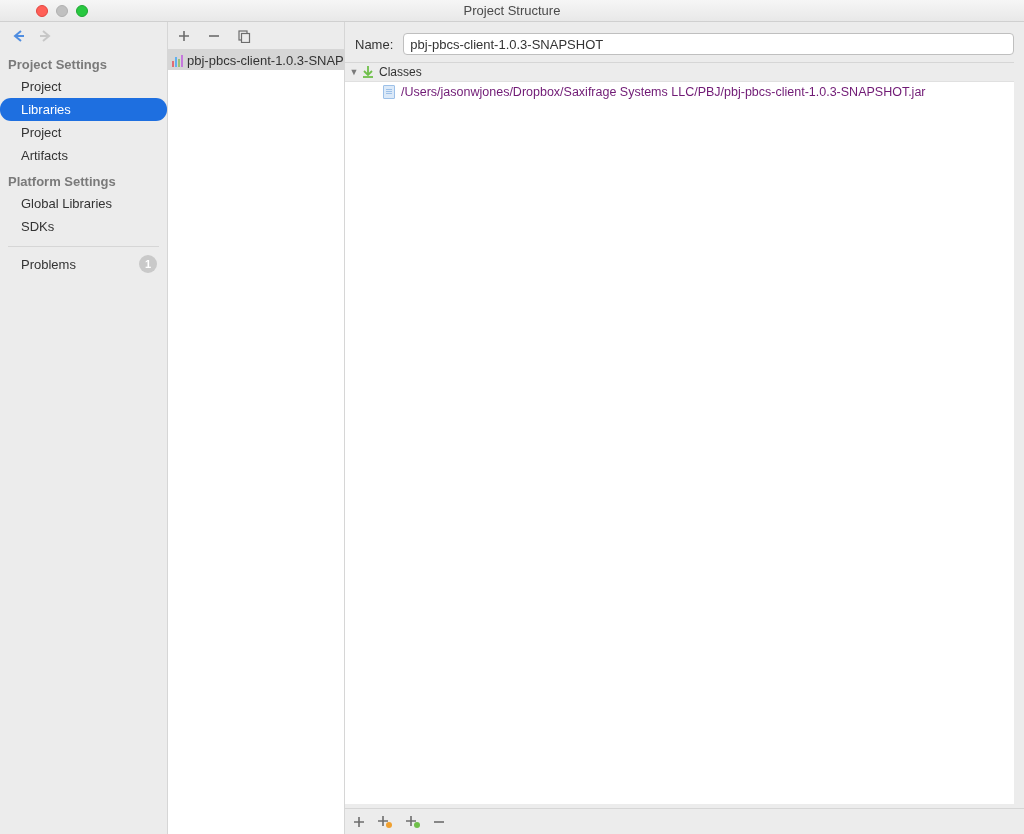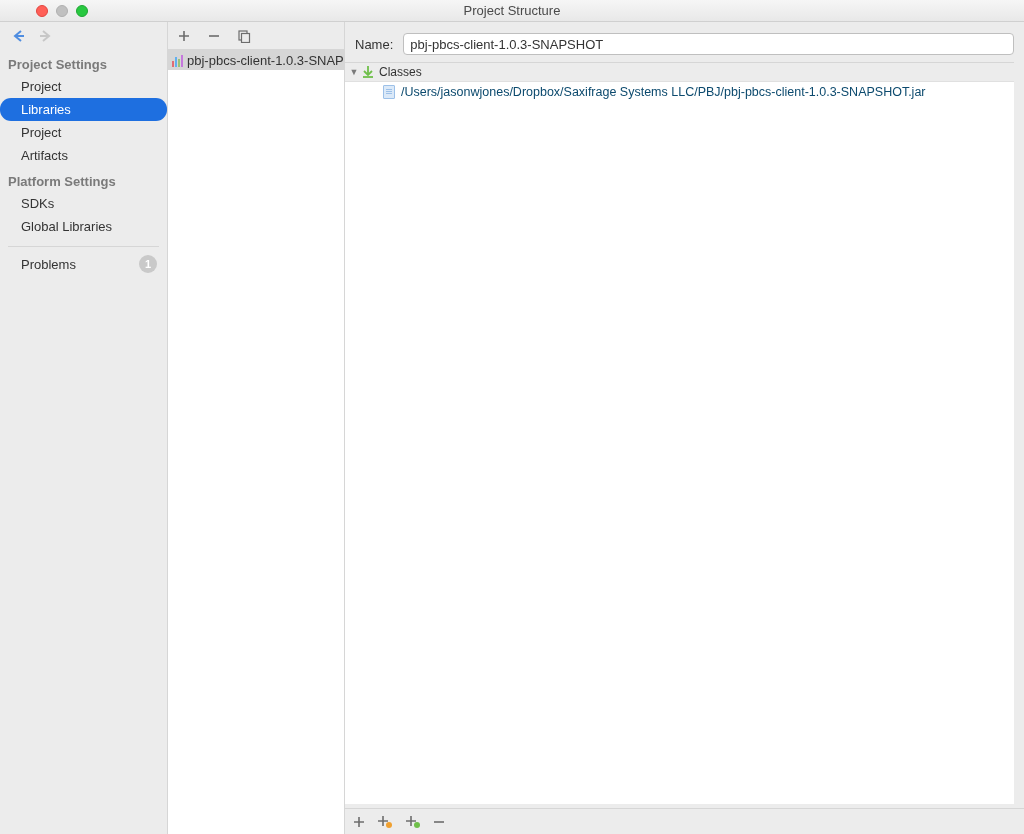--- a/index.html
+++ b/index.html
@@ -35,21 +35,21 @@
   .lib-icon .b4 { height: 12px; color: #c678dd; }
   .rightcol { flex: 1; display: flex; flex-direction: column; background: #ececec; }
   .name-row { height: 40px; display: flex; align-items: center; padding: 8px 10px 4px 10px; gap: 10px; background: #ececec; }
   .name-row label { color: #333; }
   .name-input { flex: 1; height: 22px; border: 1px solid #bfbfbf; border-radius: 4px; background: #fff; padding: 0 6px; font-size: 13px; color: #333; }
   .tree-area { flex: 1; background: #fff; margin: 0 10px 4px 0; border-top: 1px solid #d6d6d6; overflow: hidden; }
   .tree-row { display: flex; align-items: center; height: 19px; white-space: nowrap; }
   .tree-row.group { background: #ececec; border-bottom: 1px solid #e0e0e0; padding-left: 4px; font-size: 12px; }
   .disclosure { width: 10px; text-align: center; color: #7a7a7a; font-size: 9px; margin-right: 2px; }
   .dl-icon { width: 14px; height: 14px; margin-right: 4px; display: inline-flex; }
-  .tree-row.leaf { padding-left: 38px; font-size: 12.5px; color: #0c4a6e; }
+  .tree-row.leaf { padding-left: 38px; font-size: 12.5px; color: #701a75; }
   .file-icon { width: 12px; height: 14px; background: #dbe9f8; border: 1px solid #9cc0e8; border-radius: 1px; margin-right: 6px; position: relative; }
   .file-icon::after { content: ""; position: absolute; top: 3px; left: 2px; right: 2px; height: 1px; background: #9cc0e8; box-shadow: 0 2px 0 #9cc0e8, 0 4px 0 #9cc0e8; }
   .bottom-toolbar { height: 26px; background: #ececec; border-top: 1px solid #d6d6d6; display: flex; align-items: center; gap: 12px; padding: 0 8px; font-size: 15px; color: #6d6d6d; }
   .bottom-toolbar .tbtn { cursor: pointer; display:inline-flex; align-items:center; justify-content:center; }
   svg { display: block; }
 </style>
 </head>
 <body>
 
 <div class="titlebar">
@@ -78,22 +78,22 @@
       </span>
     </div>
 
     <div class="side-head">Project Settings</div>
     <div class="side-item">Project</div>
     <div class="side-item selected">Libraries</div>
     <div class="side-item">Project</div>
     <div class="side-item">Artifacts</div>
 
     <div class="side-head">Platform Settings</div>
+    <div class="side-item">Global Libraries</div>
     <div class="side-item">SDKs</div>
-    <div class="side-item">Global Libraries</div>
 
     <div class="side-sep"></div>
 
     <div class="side-item problems">
       <span>Problems</span>
       <span class="badge">1</span>
     </div>
   </div>
 
   <div class="midcol">

